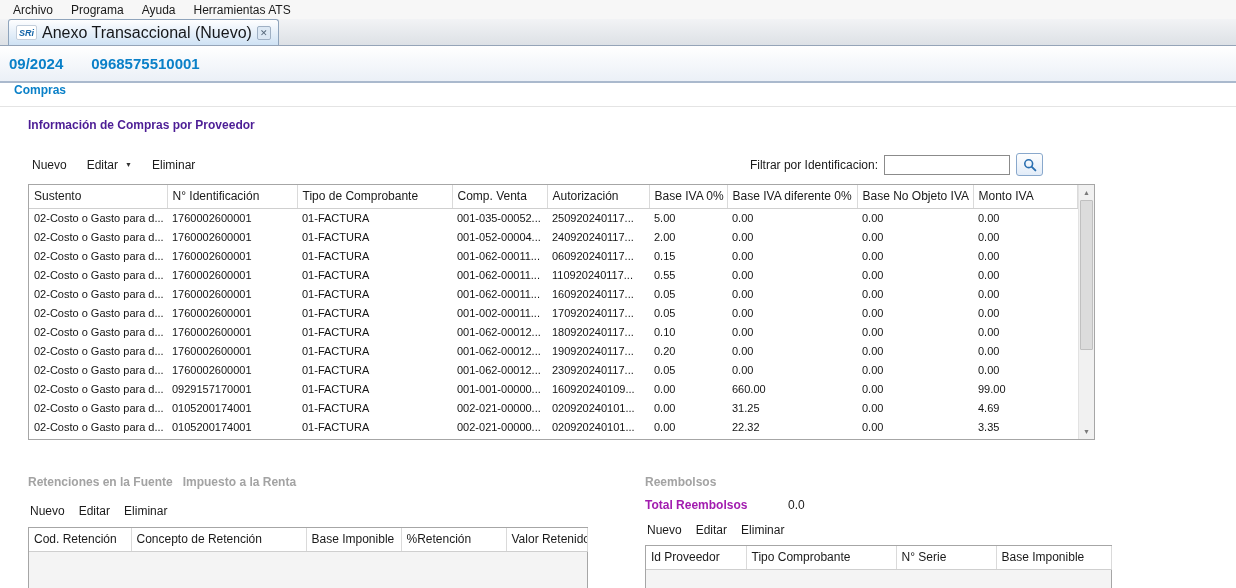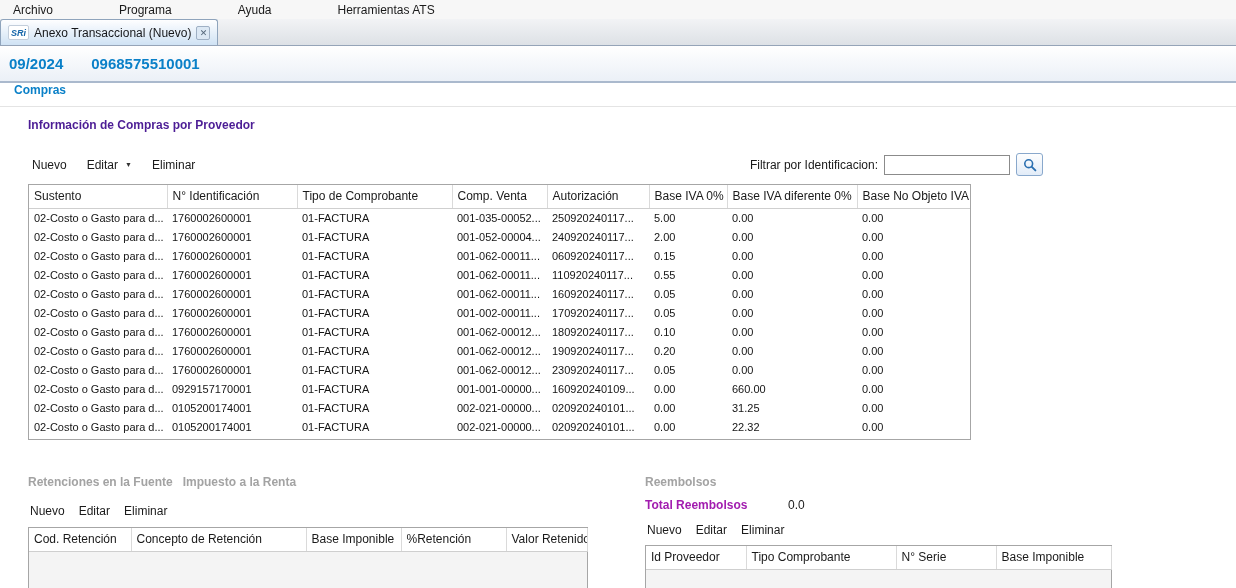--- a/index.html
+++ b/index.html
@@ -2,32 +2,32 @@
 <html><head>
 <meta charset="utf-8">
 <style>
   * { box-sizing: border-box; }
   html,body { margin:0; padding:0; }
   body {
     width:1236px; height:588px; overflow:hidden; background:#fff;
     font-family:"Liberation Sans", sans-serif; font-size:12px; color:#1a1a1a;
   }
   
-  .menubar { height:19px; display:flex; align-items:center; padding-left:4px; background:#f7f7f7;gap:48px; }
+  .menubar { height:19px; display:flex; align-items:center; padding-left:4px; background:#f7f7f7; }
   .menu-item { padding:2px 9px; white-space:nowrap; cursor:default; }
   
   .tabstrip { height:27px; background:linear-gradient(#f2f3f5,#dde1e6); border-bottom:1px solid #95a4b8;
-              display:flex; align-items:flex-end; padding-left:0; }
+              display:flex; align-items:flex-end; padding-left:8px; }
   .tab { display:flex; align-items:center; gap:5px; height:26px; padding:0 7px;
          background:linear-gradient(#fefeff,#cfe2f4); border:1px solid #8fa4bc; border-bottom:none;
          border-radius:3px 3px 0 0; }
   .sri-logo { width:21px; height:15px; background:#fff; border:1px solid #c3cedb; border-radius:2px;
               color:#1565a8; font-weight:bold; font-style:italic; font-size:9px;
               display:flex; align-items:center; justify-content:center; }
-  .tab-label { font-size:12px; color:#15171a; }
+  .tab-label { font-size:16px; color:#15171a; }
   .tab-close { width:14px; height:14px; display:flex; align-items:center; justify-content:center;
                font-size:9px; color:#55677a; border:1px solid #9fb0c4; border-radius:2px; background:#dce8f4; }
   
   .hdr { height:37px; display:flex; align-items:center; padding-left:9px;
          background:linear-gradient(#ffffff,#ebf0f7); border-bottom:2px solid #aab9cd; }
   .hdr span { font-weight:bold; font-size:15px; color:#0a80c8; white-space:nowrap; }
   .hdr-period { margin-right:28px; }
   .hdr-ruc { margin-right:36px; }
   
   .compras-row { height:24px; display:flex; align-items:flex-start; padding-left:14px; border-bottom:1px solid #e4e4e4; }
@@ -41,21 +41,21 @@
   .tb-editar { display:flex; align-items:center; gap:7px; }
   .caret { font-size:7px; color:#333; line-height:1; }
   .tb-right { display:flex; align-items:center; gap:6px; margin-right:51px; }
   .filter-label { white-space:nowrap; }
   .filter-input { width:126px; height:20px; border:1px solid #8b8b8b; padding:0 4px; font-size:12px;
                   font-family:"Liberation Sans", sans-serif; background:#fff; }
   .search-btn { width:27px; height:23px; border:1px solid #89a8cc; border-radius:3px;
                 background:linear-gradient(#fefefe,#e2ecf8); display:flex; align-items:center; justify-content:center;
                 padding:0; cursor:default; }
   
-  .table-outer { margin-top:8px; width:943px; height:256px; border:1px solid #a6a6a6; display:flex; overflow:hidden; }
+  .table-outer { margin-top:8px; width:1067px; height:256px; border:1px solid #a6a6a6; display:flex; overflow:hidden; }
   table { border-collapse:collapse; table-layout:fixed; }
   .main-table { width:1048px; align-self:flex-start; }
   th { font-weight:normal; text-align:left; padding:4px 5px; border-right:1px solid #dadada;
        border-bottom:1px solid #cfcfcf; font-size:12px; white-space:nowrap; overflow:hidden; background:#fff; height:23px; }
   td { padding:2px 5px; font-size:11px; white-space:nowrap; overflow:hidden; height:19px; color:#141414; }
   .vscroll { width:17px; background:#f1f1f1; border-left:1px solid #e2e2e2; display:flex; flex-direction:column;
              align-items:center; }
   .vs-arrow { width:17px; height:15px; font-size:7px; color:#7a7a7a; display:flex; align-items:center; justify-content:center; }
   .vs-thumb { width:13px; height:150px; background:#dcdcdc; border:1px solid #c0c0c0; border-radius:1px; }
   .vs-spacer { flex:1; }

